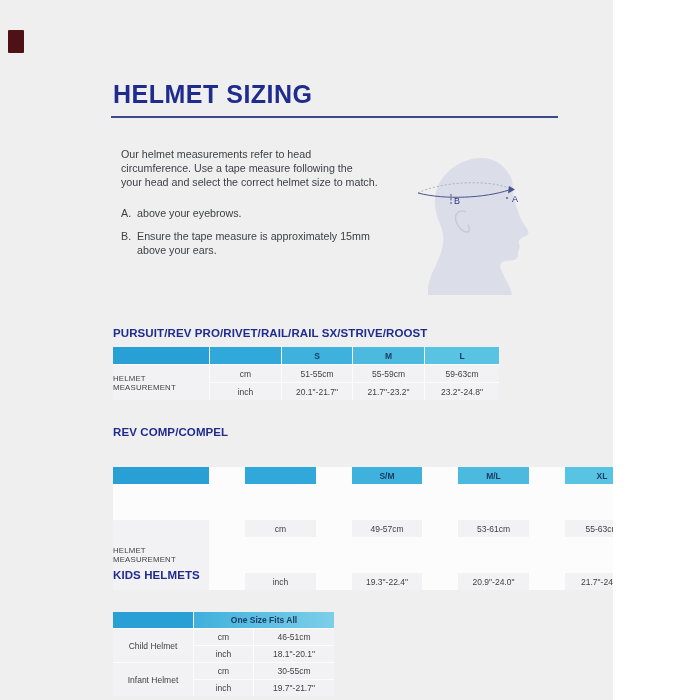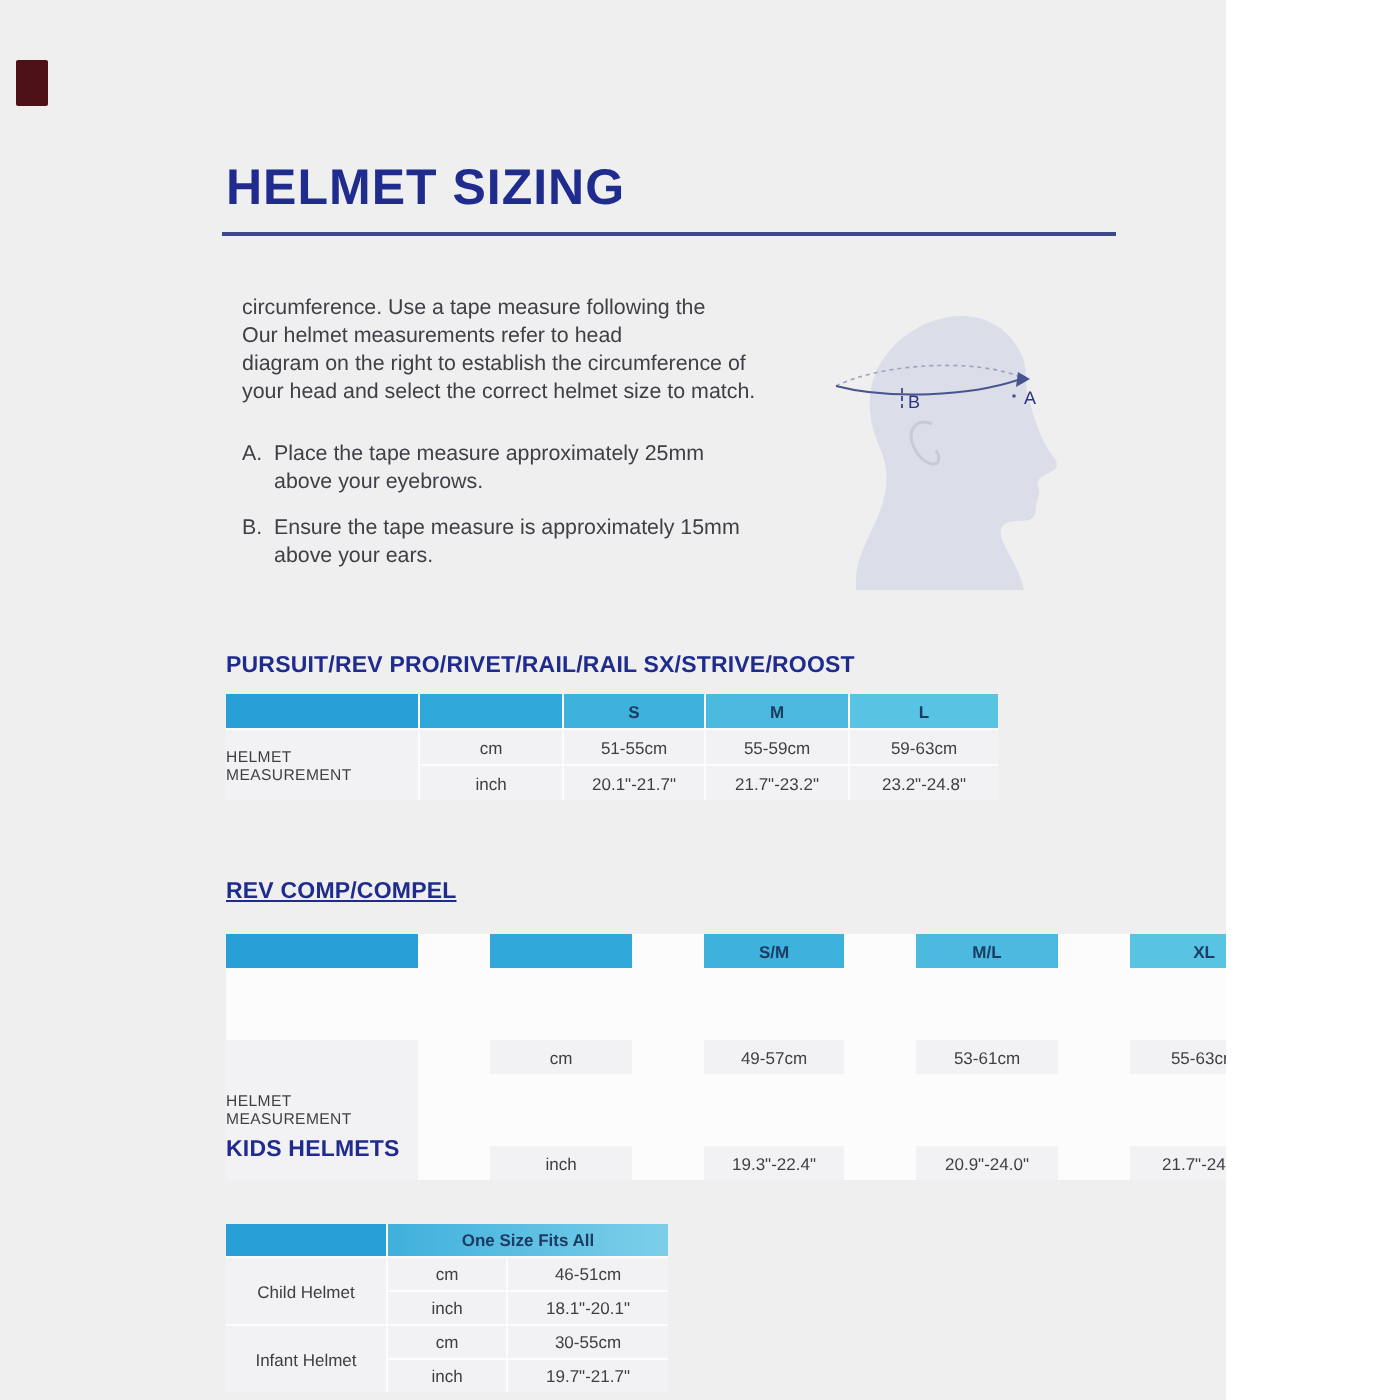--- a/index.html
+++ b/index.html
@@ -18,21 +18,21 @@
   .intro .line { white-space:nowrap; }
   .item { display:flex; }
   .item-a { margin-top:17px; }
   .item-b { margin-top:9px; }
   .item .marker { width:16px; flex:none; }
   .head-diagram { position:absolute; left:415px; top:132px; width:120px; height:165px; }
   .tbl-heading {
     position:absolute; left:113px; margin:0;
     font-size:11.5px; font-weight:700; color:#1f2c8e; letter-spacing:0.1px;text-align:right;
   }
-  .h-t1 { top:327px; } .h-t2 { top:440px;text-decoration:underline; } .h-t3 { top:569px; }
+  .h-t1 { top:327px; } .h-t2 { top:426px; } .h-t3 { top:569px; }
   .tbl {
     position:absolute; left:113px; display:grid; gap:1px; background:#fcfcfd;
   }
   .tbl-adult { grid-template-columns:96px 71px 70px 71px 74px; grid-auto-rows:17px; }
   .t1 { top:347px; } .t2 { top:467px;gap:36px; }
   .tbl-kids { top:612px; grid-template-columns:80px 59px 80px; grid-auto-rows:16px; }
   .cell { display:flex; align-items:center; justify-content:center; }
   .hc { font-size:8.5px; font-weight:700; color:#1c3c63; }
   .hc1 { background:#28a0d6; } .hc2 { background:#31a8da; }
   .hc3 { background:#3eb1dd; } .hc4 { background:#4cbade; } .hc5 { background:#58c3e2; }
@@ -46,29 +46,27 @@
 
 <div class="page">
 
   <div class="corner-mark"></div>
 
   <h1 class="title">HELMET SIZING</h1>
   <div class="title-rule"></div>
 
   <div class="intro">
     <div class="para">
+      <div class="line">Our helmet measurements refer to head</div>
       <div class="line">circumference. Use a tape measure following the</div>
-      <div class="line">Our helmet measurements refer to head</div>
-      <div class="line">diagram on the right to establish the circumference of</div>
       <div class="line">your head and select the correct helmet size to match.</div>
     </div>
     <div class="item item-a">
       <span class="marker">A.</span>
       <span>
-        <div class="line">Place the tape measure approximately 25mm</div>
         <div class="line">above your eyebrows.</div>
       </span>
     </div>
     <div class="item item-b">
       <span class="marker">B.</span>
       <span>
         <div class="line">Ensure the tape measure  is approximately 15mm</div>
         <div class="line">above your ears.</div>
       </span>
     </div>

